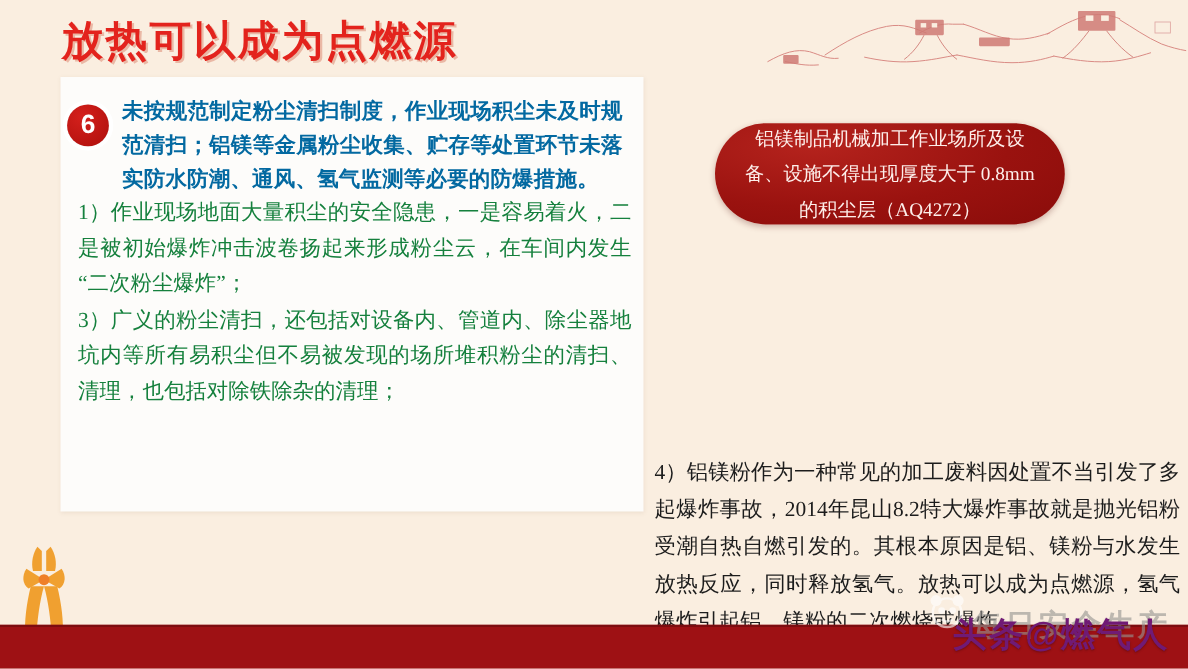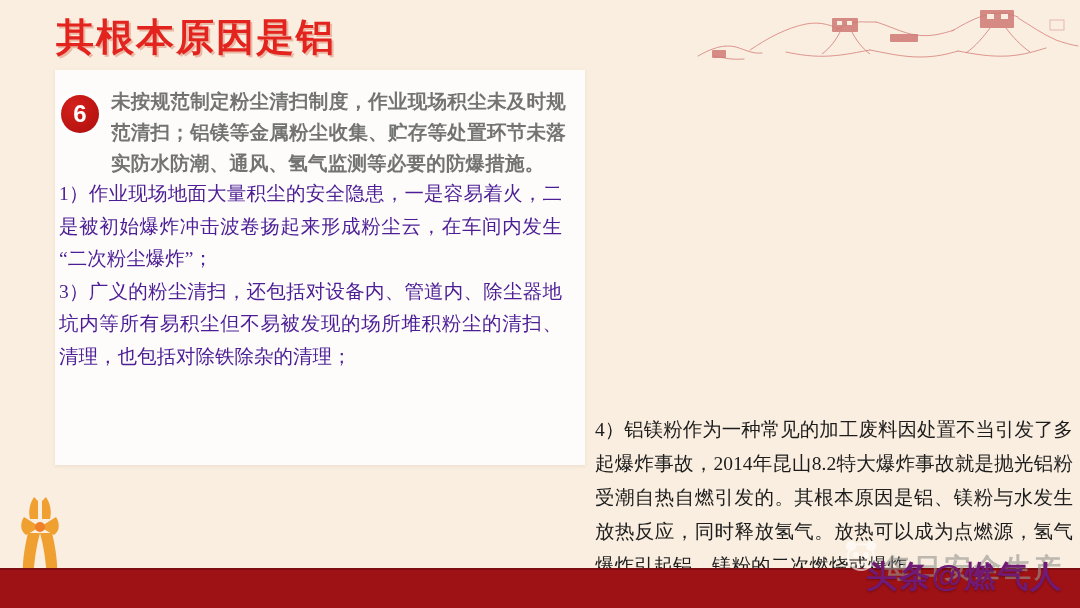--- a/index.html
+++ b/index.html
@@ -69,33 +69,33 @@
   }
 
   .panel-heading {
     position: absolute;
     left: 56px;
     top: 16px;
     width: 455px;
     font-size: 19.5px;
     font-weight: bold;
     line-height: 31px;
-    color: #737373;
+    color: #0369a1;
     letter-spacing: 0.2px;
     text-align: justify;
   }
 
   .panel-body {
     position: absolute;
-    left: 4px;
+    left: 16px;
     top: 108px;
     width: 503px;
     font-size: 19.5px;
     line-height: 32.5px;
-    color: #4c1d95;
+    color: #15803d;
     text-align: justify;
   }
   .panel-body p { margin: 0; }
 
   
   .callout {
     position: absolute;
     border-radius: 70px;
     background: radial-gradient(ellipse at 28% 22%, #b5231d 0%, #9a120f 55%, #8a0c0a 100%);
     box-shadow: 0 2px 6px rgba(90,20,15,0.30);
@@ -215,34 +215,37 @@
     </g>
     <g fill="none" stroke="#cf7a74" stroke-width="0.8">
       <path d="M150 32 C 146 40, 140 48, 132 54"></path>
       <path d="M162 32 C 166 40, 172 48, 180 54"></path>
       <path d="M300 28 C 294 36, 286 46, 276 53"></path>
       <path d="M316 28 C 322 36, 330 45, 340 52"></path>
     </g>
     <rect x="360" y="20" width="14" height="10" fill="none" stroke="#e0a9a4" stroke-width="0.8"></rect>
   </svg>
 
-  <div class="slide-title">其根本原因是铝</div>
+  <div class="slide-title">放热可以成为点燃源</div>
 
   <div class="content-panel">
 
     <div class="badge-six">6</div>
 
     <div class="panel-heading">未按规范制定粉尘清扫制度，作业现场积尘未及时规范清扫；铝镁等金属粉尘收集、贮存等处置环节未落实防水防潮、通风、氢气监测等必要的防爆措施。</div>
 
     <div class="panel-body">
       <p>1）作业现场地面大量积尘的安全隐患，一是容易着火，二是被初始爆炸冲击波卷扬起来形成粉尘云，在车间内发生“二次粉尘爆炸”；</p>
       <p>3）广义的粉尘清扫，还包括对设备内、管道内、除尘器地坑内等所有易积尘但不易被发现的场所堆积粉尘的清扫、清理，也包括对除铁除杂的清理；</p>
     </div>
   </div>
 
+  <div class="callout" id="callout-1">
+    <span>铝镁制品机械加工作业场所及设备、设施不得出现厚度大于 0.8mm 的积尘层（AQ4272）</span>
+  </div>
 
 
   <div class="right-para">4）铝镁粉作为一种常见的加工废料因处置不当引发了多起爆炸事故，2014年昆山8.2特大爆炸事故就是抛光铝粉受潮自热自燃引发的。其根本原因是铝、镁粉与水发生放热反应，同时释放氢气。放热可以成为点燃源，氢气爆炸引起铝、镁粉的二次燃烧或爆炸。</div>
 
   <svg class="pliers" viewBox="0 0 52 96" aria-hidden="true">
     <g fill="#f0a030">
       <path d="M20 2 C 16 8, 14 16, 16 24 L 24 24 L 24 6 Z"></path>
       <path d="M32 2 C 36 8, 38 16, 36 24 L 28 24 L 28 6 Z"></path>
       <path d="M10 22 C 6 28, 6 36, 12 40 L 26 32 Z"></path>
       <path d="M42 22 C 46 28, 46 36, 40 40 L 26 32 Z"></path>

